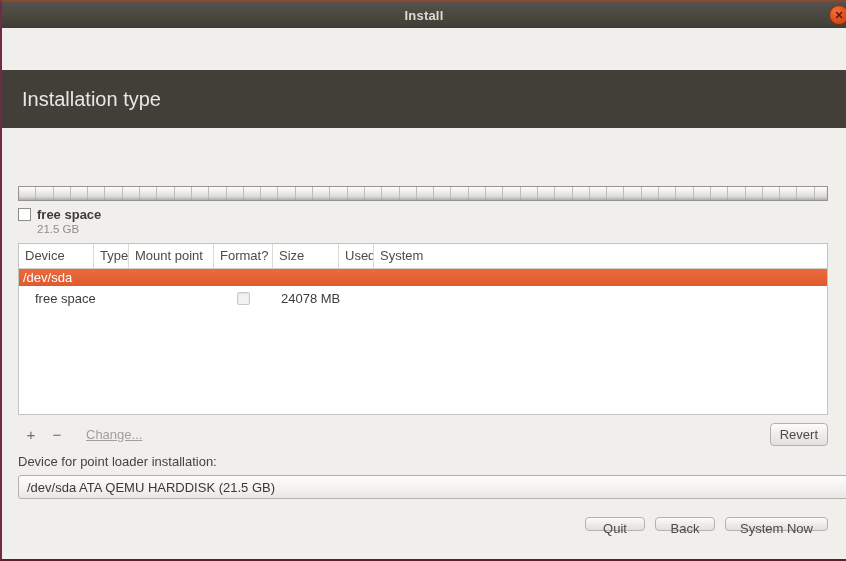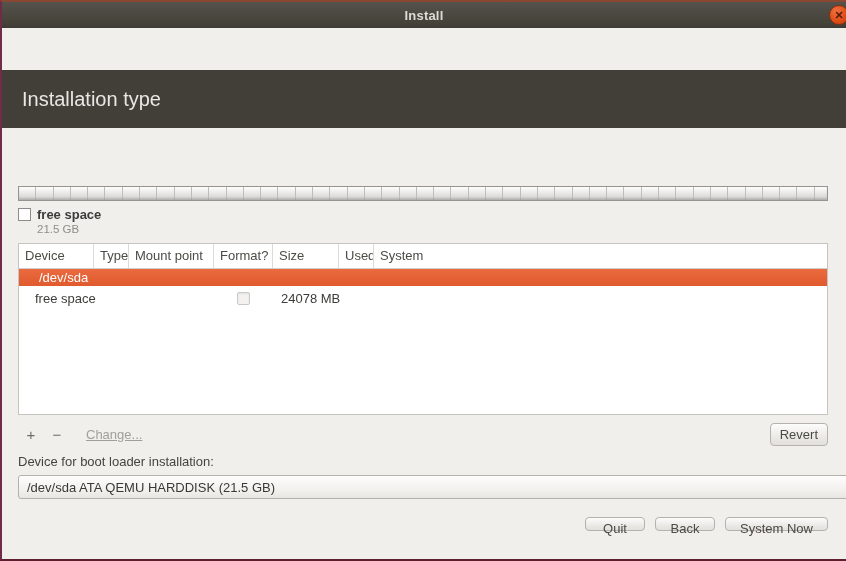--- a/index.html
+++ b/index.html
@@ -82,21 +82,21 @@
   .ptable-header .hcell {
     font-size: 13px; color: #4c4b47; line-height: 24px;
     padding-left: 6px; border-right: 1px solid #dddbd7;
     overflow: hidden; white-space: nowrap; cursor: default;
   }
   .ptable-header .hcell:last-child { border-right: none; }
 
   .row-selected {
     height: 17px; line-height: 17px;
     background: linear-gradient(#ea6a3f, #e05a2d);
-    color: #ffffff; font-size: 13px; padding-left: 20px; cursor: default;
+    color: #ffffff; font-size: 13px; padding-left: 4px; cursor: default;
   }
   .row-free {
     display: grid;
     grid-template-columns: 75px 35px 85px 59px 66px 35px 1fr;
     height: 25px; align-items: center; cursor: default;
   }
   .row-free .cell { font-size: 13px; color: #3c3c3a; white-space: nowrap; }
   .cell-device { padding-left: 16px; }
   .cell-format { display: flex; justify-content: center; }
   .cell-size { padding-left: 8px; }
@@ -219,21 +219,21 @@
     </div>
 
     <div class="table-toolbar">
       <button class="flat-btn">+</button>
       <button class="flat-btn">−</button>
       <button class="change-btn">Change...</button>
       <div class="spacer"></div>
       <button class="btn">Revert</button>
     </div>
 
-    <div class="bootloader-label">Device for boot loader installation:</div>
+    <div class="bootloader-label">Device for point loader installation:</div>
 
     <div class="combobox">
       <span class="combobox-value">/dev/sda ATA QEMU HARDDISK (21.5 GB)</span>
       <span class="combobox-arrow">▼</span>
     </div>
 
     <div class="actions">
       <button class="btn action-btn">Quit</button>
       <button class="btn action-btn gap-30">Back</button>
       <button class="btn action-btn gap-21">System Now</button>

